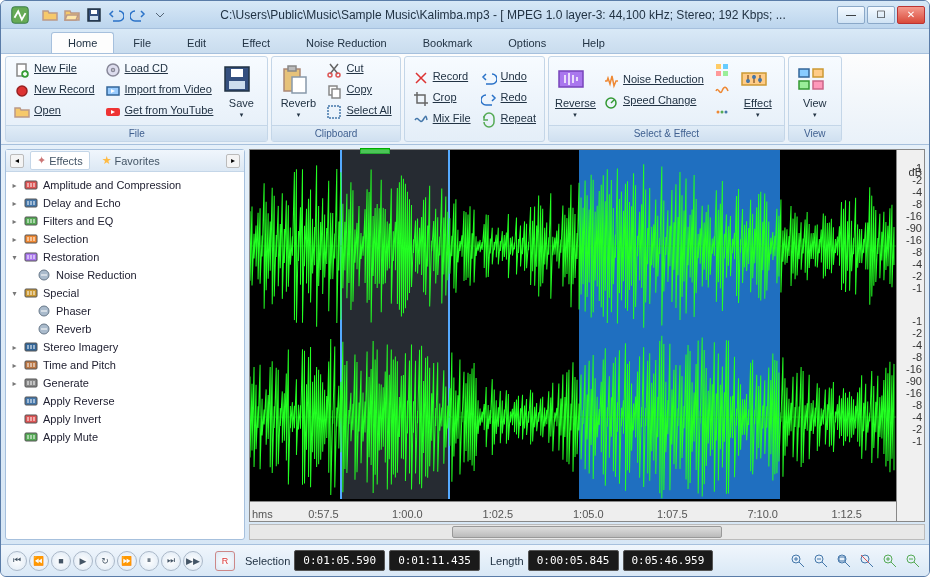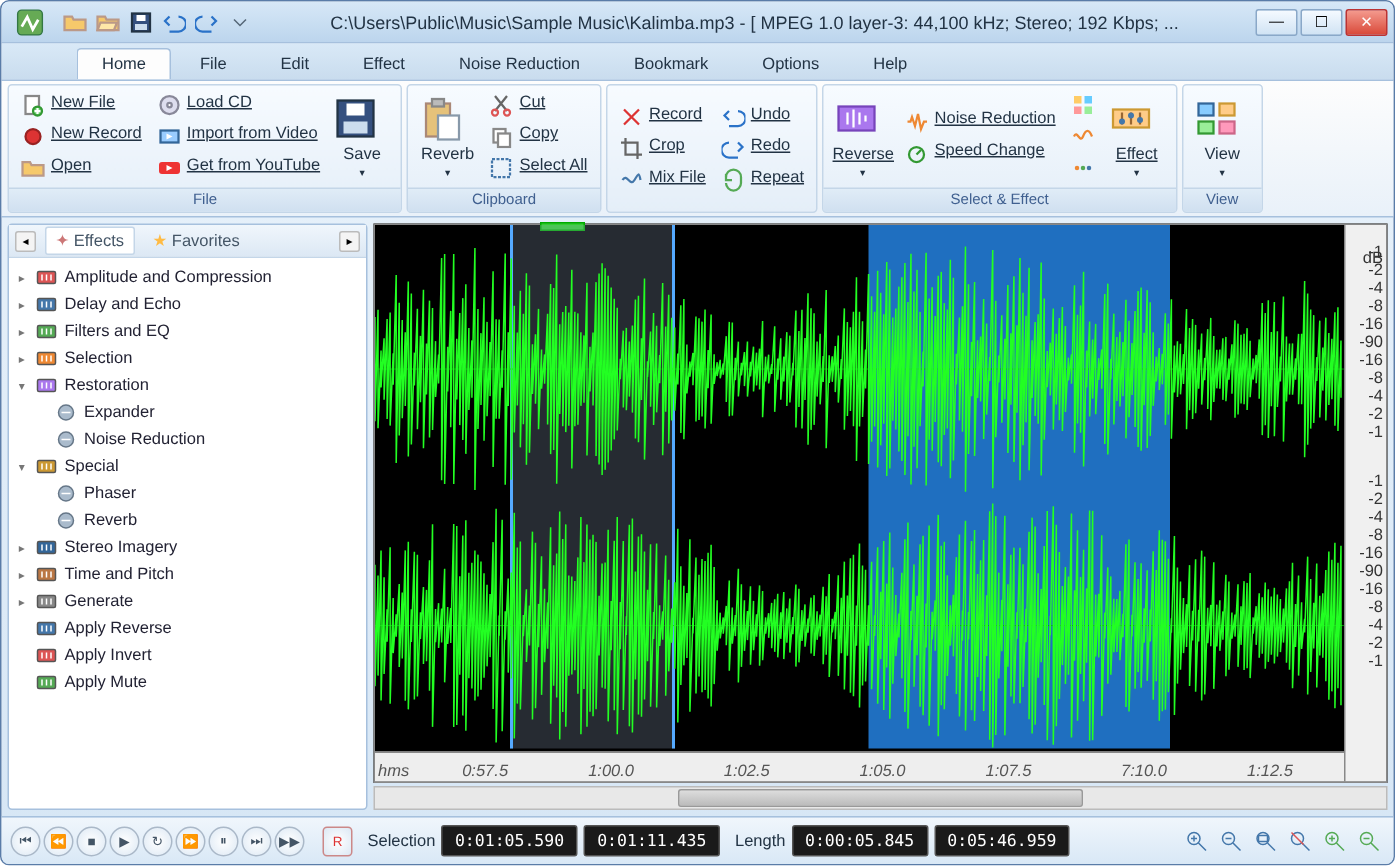--- a/index.html
+++ b/index.html
@@ -42,21 +42,21 @@
 .dbscale { width: 28px; background: #f0f0f0; border-left: 1px solid #888; font-size: 8px; color: #333; position: relative; }
 .dbscale .dbhdr { position: absolute; top: 16px; right: 2px; }
 .dbscale .dbv { position: absolute; right: 2px; }
 .channel { position: absolute; left: 0; right: 0; height: 48%; }
 .channel.top { top: 2%; }
 .channel.bot { bottom: 4%; }
 .wave-svg { width: 100%; height: 100%; }
 .sel1 { position: absolute; top: 0; bottom: 6%; background: rgba(150,170,200,0.25); border-left: 2px solid #5af; border-right: 2px solid #5af; }
 .sel2 { position: absolute; top: 0; bottom: 6%; background: #1f6fc0; mix-blend-mode: screen; }
 .marker { position: absolute; top: -2px; width: 30px; height: 6px; background: #3c3; border: 1px solid #0a0; }
-.timeruler { position: absolute; left: 0; right: 0; bottom: 0; height: 20px; background: #eee; border-top: 1px solid #888; font-size: 9px; color: #555; display:flex; align-items:flex-end;font-style:italic; }
+.timeruler { position: absolute; left: 0; right: 0; bottom: 0; height: 20px; background: #eee; border-top: 1px solid #888; font-size: 9px; color: #555; display:flex; align-items:flex-end; }
 .timeruler span { position:absolute; bottom: 1px; }
 .timeruler .unit { left: 2px; }
 .hscroll { height: 16px; background: #e8e8e8; border: 1px solid #bbb; margin-top: 2px; position: relative; }
 .hscroll .thumb { position: absolute; left: 30%; width: 40%; top: 1px; bottom: 1px; background: linear-gradient(#ddd,#bbb); border: 1px solid #999; border-radius: 2px; }
 .statusbar { height: 32px; background: linear-gradient(#f0f6fc,#d9e8f6); border-top: 1px solid #a6c0dd; display: flex; align-items: center; padding: 0 6px; gap: 4px; }
 .transport { display: flex; gap: 2px; }
 .tbtn { width: 20px; height: 20px; border: 1px solid #aab8c8; border-radius: 10px; background: radial-gradient(#fff,#dce8f4); display: flex; align-items: center; justify-content: center; cursor: pointer; font-size: 9px; color: #456; }
 .tbtn.rec { border-radius: 3px; border-color:#c88; }
 .statlabel { color: #234; margin-left: 6px; }
 .statval { background: #1a1a1a; color: #fff; padding: 3px 8px; border: 1px solid #555; border-radius: 2px; font-family: monospace; font-size: 11px; }
@@ -403,27 +403,20 @@
             </svg>
             <span>Selection</span>
           </div>
           <div class="tnode">
             <span class="exp">▾</span>
             <svg class="nico" viewBox="0 0 16 16">
               <rect x="2" y="4" width="12" height="8" rx="1" fill="#a7e" stroke="#555"></rect>
               <path d="M5 6v4M8 6v4M11 6v4" stroke="#fff"></path>
             </svg>
             <span>Restoration</span>
-          </div>
-          <div class="tnode child">
-            <svg class="nico" viewBox="0 0 16 16">
-              <circle cx="8" cy="8" r="5" fill="#abc" stroke="#678"></circle>
-              <path d="M5 8h6" stroke="#fff"></path>
-            </svg>
-            <span>Expander</span>
           </div>
           <div class="tnode child">
             <svg class="nico" viewBox="0 0 16 16">
               <circle cx="8" cy="8" r="5" fill="#abc" stroke="#678"></circle>
               <path d="M5 8h6" stroke="#fff"></path>
             </svg>
             <span>Noise Reduction</span>
           </div>
           <div class="tnode">
             <span class="exp">▾</span>

